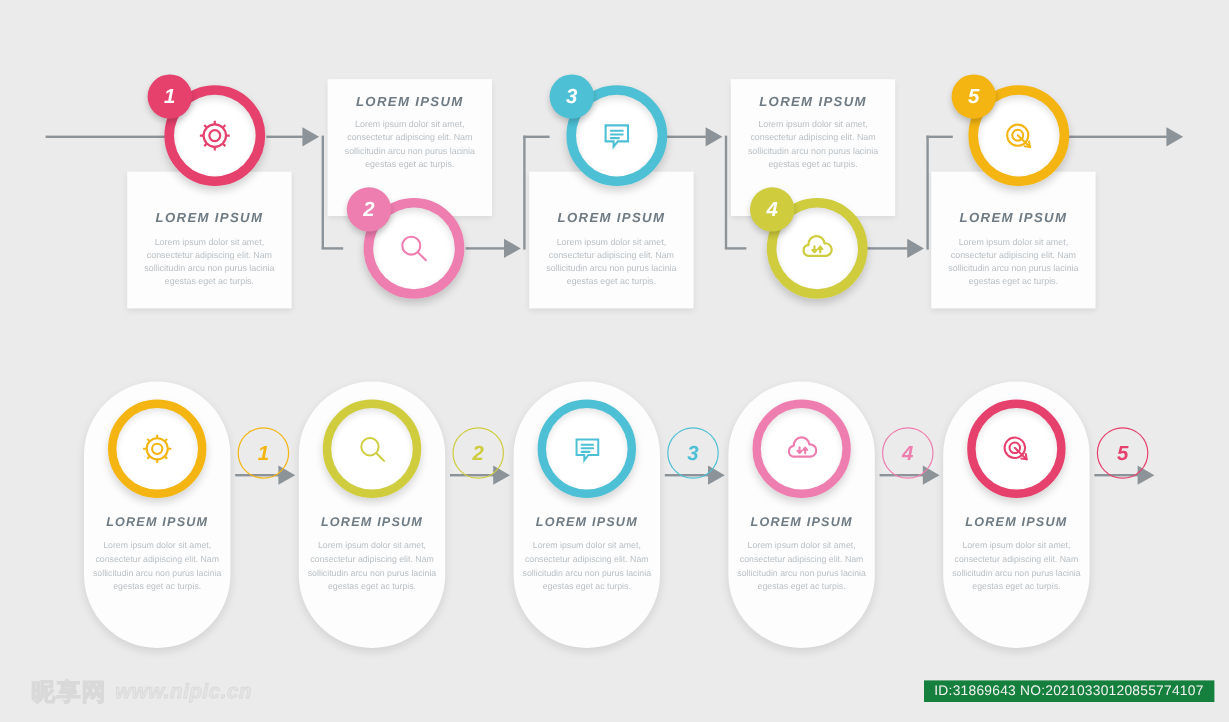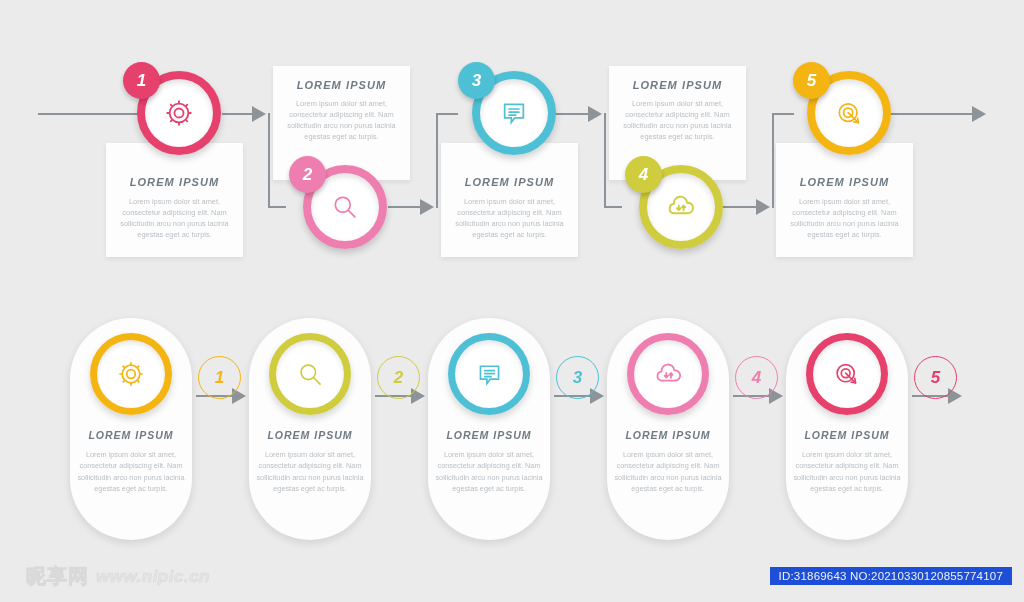--- a/index.html
+++ b/index.html
@@ -100,21 +100,21 @@
   .wm .cn{
     font-size:20px;font-weight:bold;color:#e4e4e4;
     -webkit-text-stroke:1px #cfcfcf;letter-spacing:1px;
     font-family:"DejaVu Sans", sans-serif;
   }
   .wm .url{
     font-size:17px;font-style:italic;font-weight:bold;color:#e2e2e2;
     -webkit-text-stroke:.7px #cfcfcf;margin-left:7px;letter-spacing:.5px;
   }
   .idbar{
-    position:absolute;right:12px;top:567px;background:#1d4ed8;
+    position:absolute;right:12px;top:567px;background:#15803d;
     color:#f2f2f2;font-size:11.5px;padding:3px 9px;letter-spacing:.2px;
     font-family:"Liberation Sans", sans-serif;
   }
   svg{display:block;}
 </style>
 </head>
 <body>
 
 <div class="stage">
 

